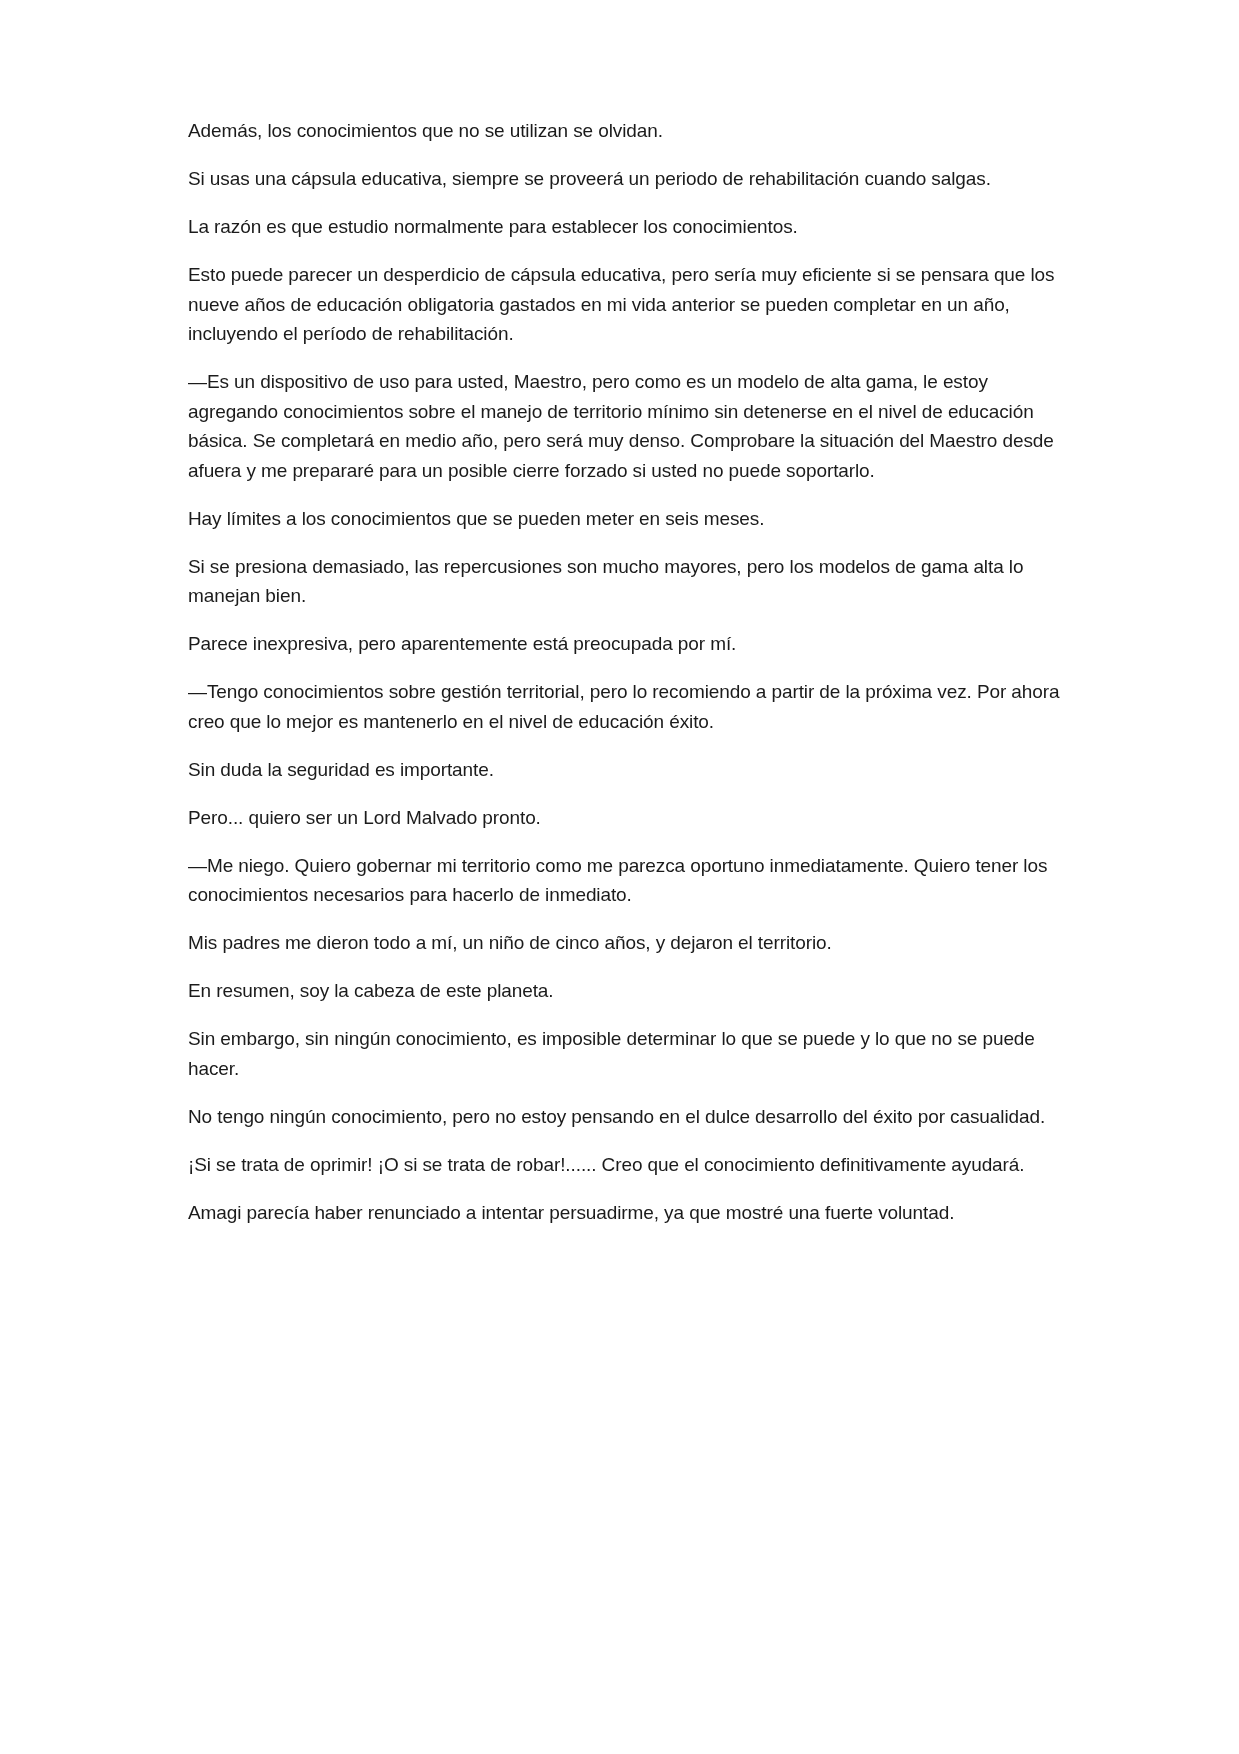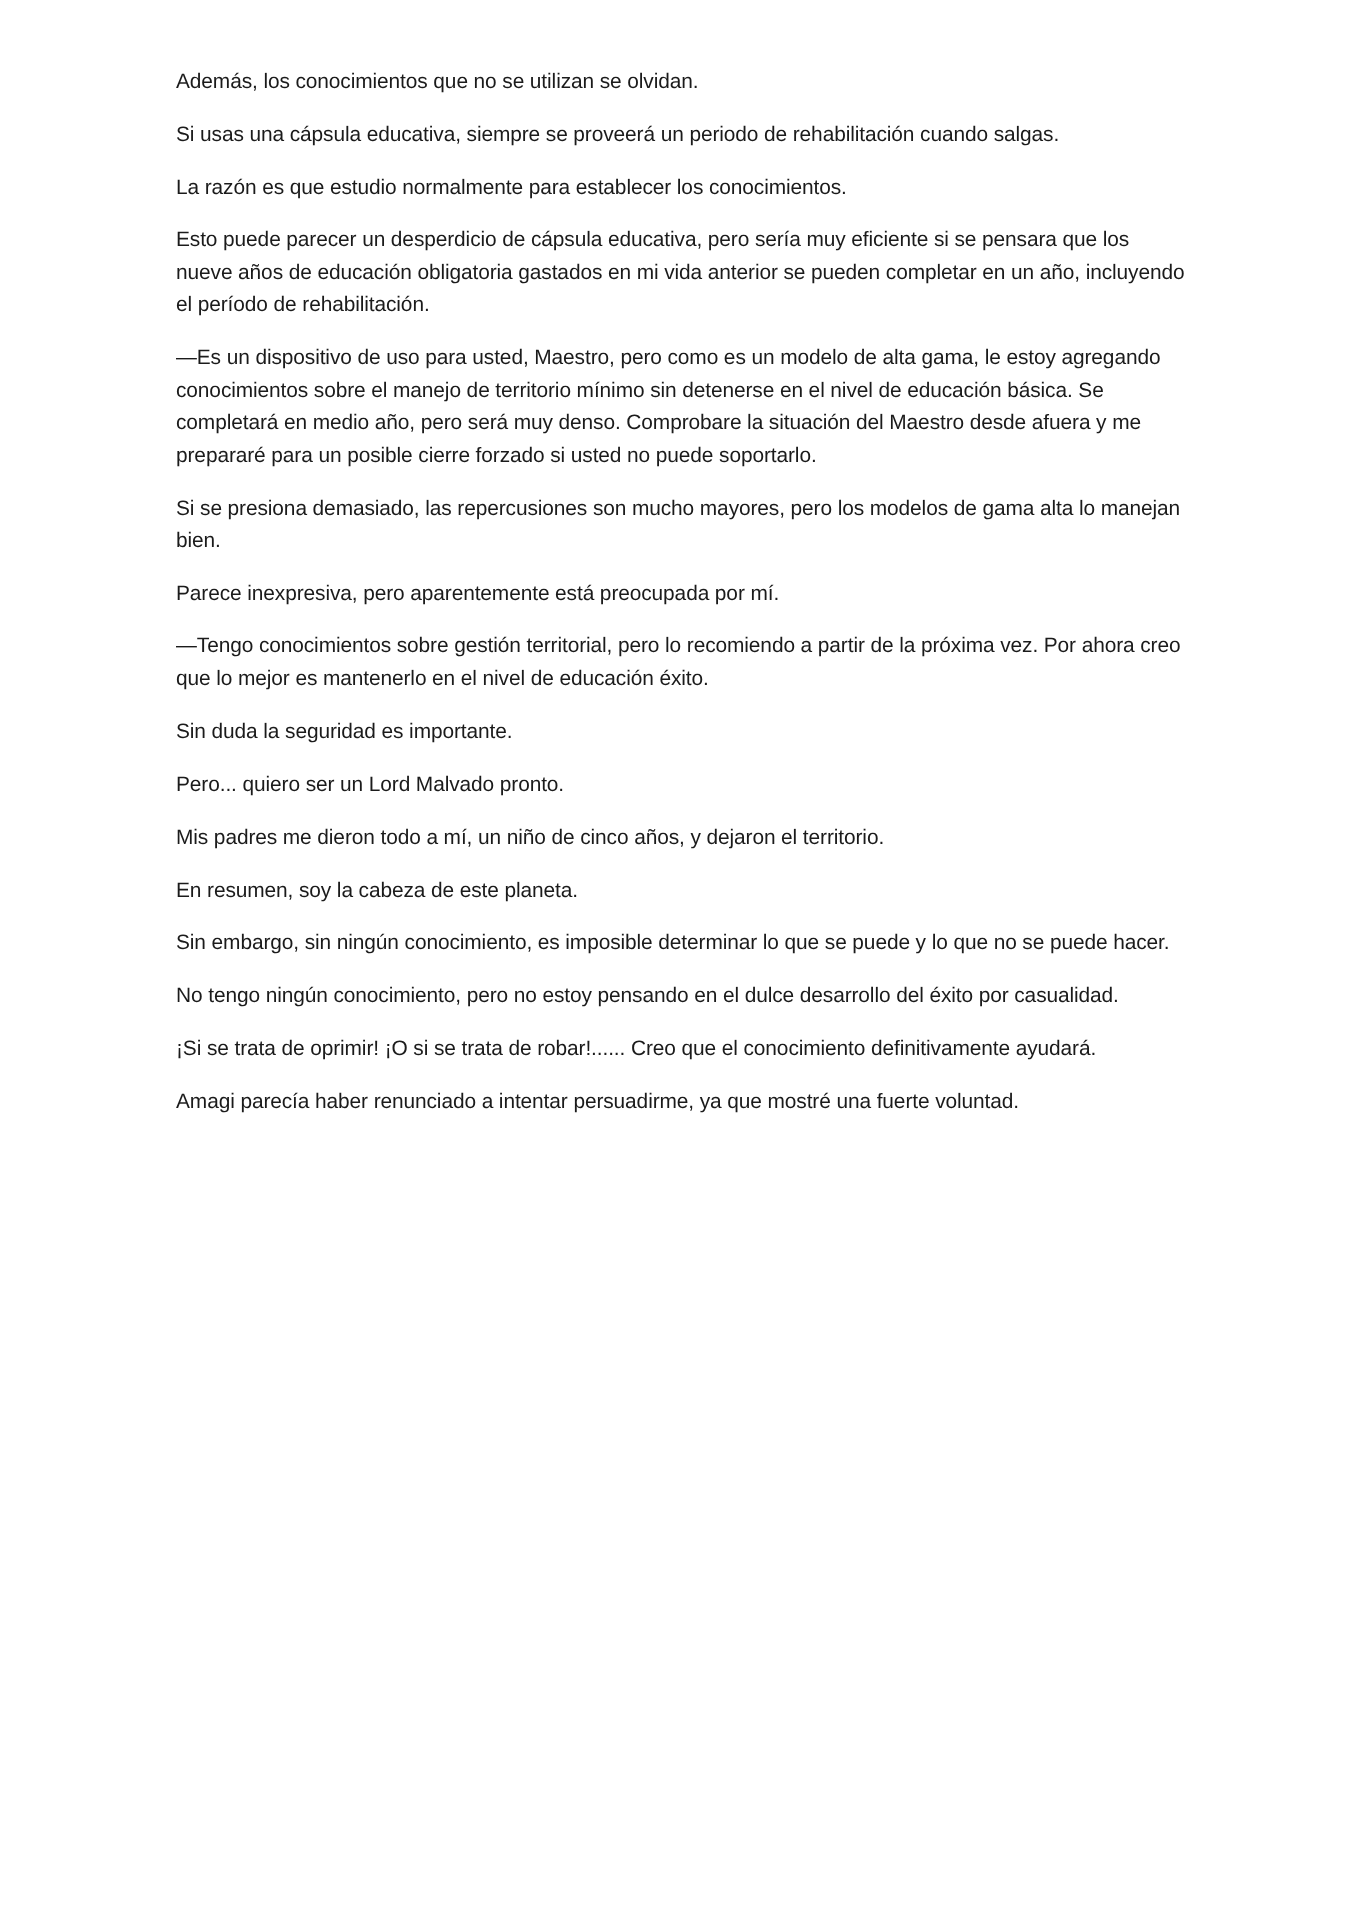--- a/index.html
+++ b/index.html
@@ -10,21 +10,22 @@
   .page {
     position: relative;
     width: 1239px;
     height: 1754px;
     margin: 0 auto;
     background: #ffffff;
     overflow: hidden;
   }
   .content {
     box-sizing: border-box;
-    padding: 60px 159px 0 160px;
+    padding: 116px 159px 0 160px;
+    margin-left: 28px;
   }
   .content p {
     margin: 0 0 18.5px 0;
     font-family: "Liberation Sans", "DejaVu Sans", sans-serif;
     font-size: 19px;
     line-height: 29.5px;
     letter-spacing: -0.1px;
     color: #1b1b1b;
     text-align: left;
   }
@@ -32,25 +33,27 @@
 </head>
 <body>
 
 <div class="page">
   <div class="content">
     <p>Además, los conocimientos que no se utilizan se olvidan.</p>
     <p>Si usas una cápsula educativa, siempre se proveerá un periodo de rehabilitación cuando salgas.</p>
     <p>La razón es que estudio normalmente para establecer los conocimientos.</p>
     <p>Esto puede parecer un desperdicio de cápsula educativa, pero sería muy eficiente si se pensara que los nueve años de educación obligatoria gastados en mi vida anterior se pueden completar en un año, incluyendo el período de rehabilitación.</p>
     <p>—Es un dispositivo de uso para usted, Maestro, pero como es un modelo de alta gama, le estoy agregando conocimientos sobre el manejo de territorio mínimo sin detenerse en el nivel de educación básica. Se completará en medio año, pero será muy denso. Comprobare la situación del Maestro desde afuera y me prepararé para un posible cierre forzado si usted no puede soportarlo.</p>
+    <p>Hay límites a los conocimientos que se pueden meter en seis meses.</p>
     <p>Si se presiona demasiado, las repercusiones son mucho mayores, pero los modelos de gama alta lo manejan bien.</p>
     <p>Parece inexpresiva, pero aparentemente está preocupada por mí.</p>
     <p>—Tengo conocimientos sobre gestión territorial, pero lo recomiendo a partir de la próxima vez. Por ahora creo que lo mejor es mantenerlo en el nivel de educación éxito.</p>
     <p>Sin duda la seguridad es importante.</p>
     <p>Pero... quiero ser un Lord Malvado pronto.</p>
+    <p>—Me niego. Quiero gobernar mi territorio como me parezca oportuno inmediatamente. Quiero tener los conocimientos necesarios para hacerlo de inmediato.</p>
     <p>Mis padres me dieron todo a mí, un niño de cinco años, y dejaron el territorio.</p>
     <p>En resumen, soy la cabeza de este planeta.</p>
     <p>Sin embargo, sin ningún conocimiento, es imposible determinar lo que se puede y lo que no se puede hacer.</p>
     <p>No tengo ningún conocimiento, pero no estoy pensando en el dulce desarrollo del éxito por casualidad.</p>
     <p>¡Si se trata de oprimir! ¡O si se trata de robar!...... Creo que el conocimiento definitivamente ayudará.</p>
     <p>Amagi parecía haber renunciado a intentar persuadirme, ya que mostré una fuerte voluntad.</p>
   </div>
 </div>
 
 </body></html>

